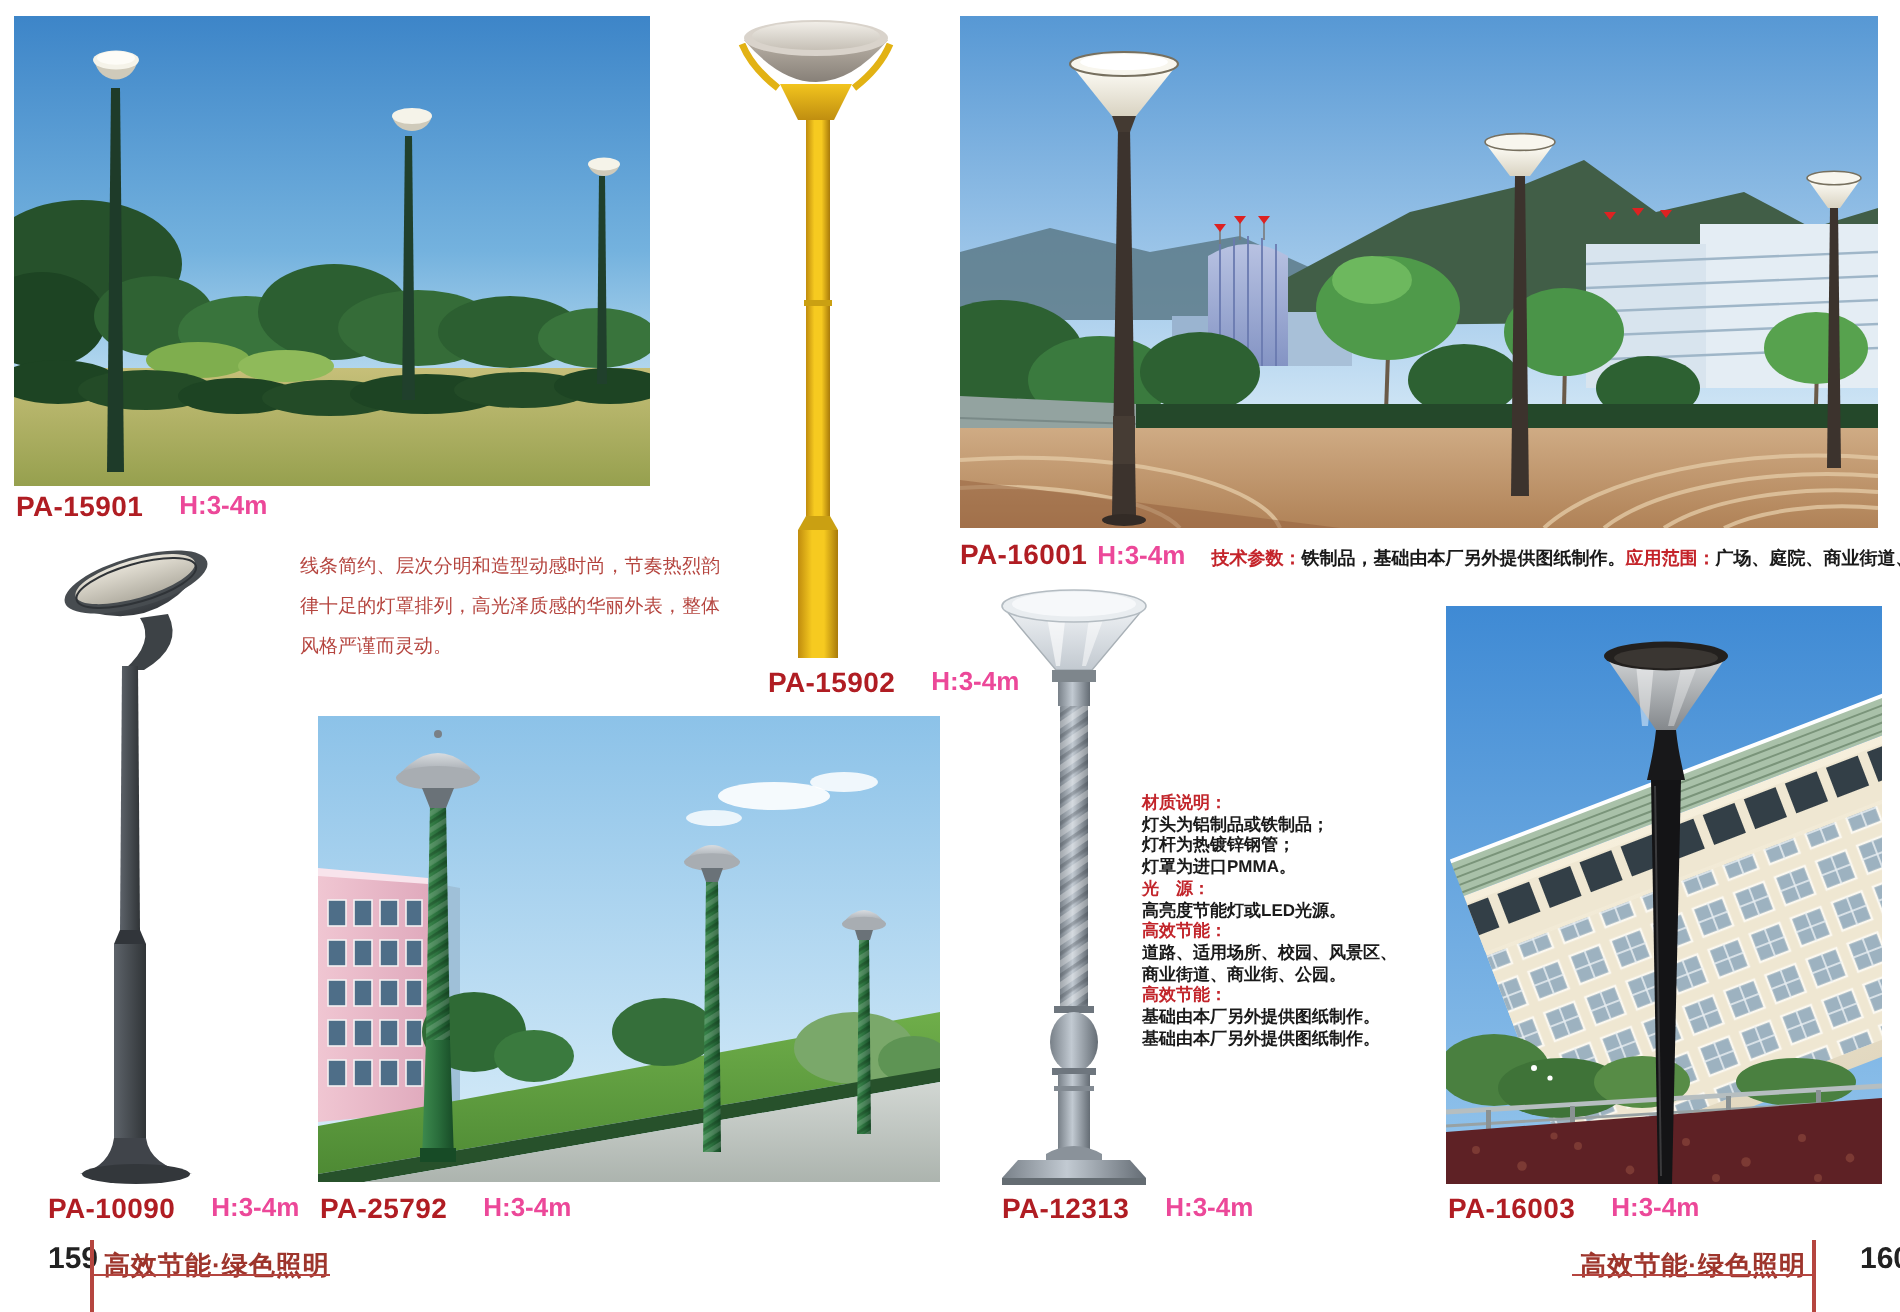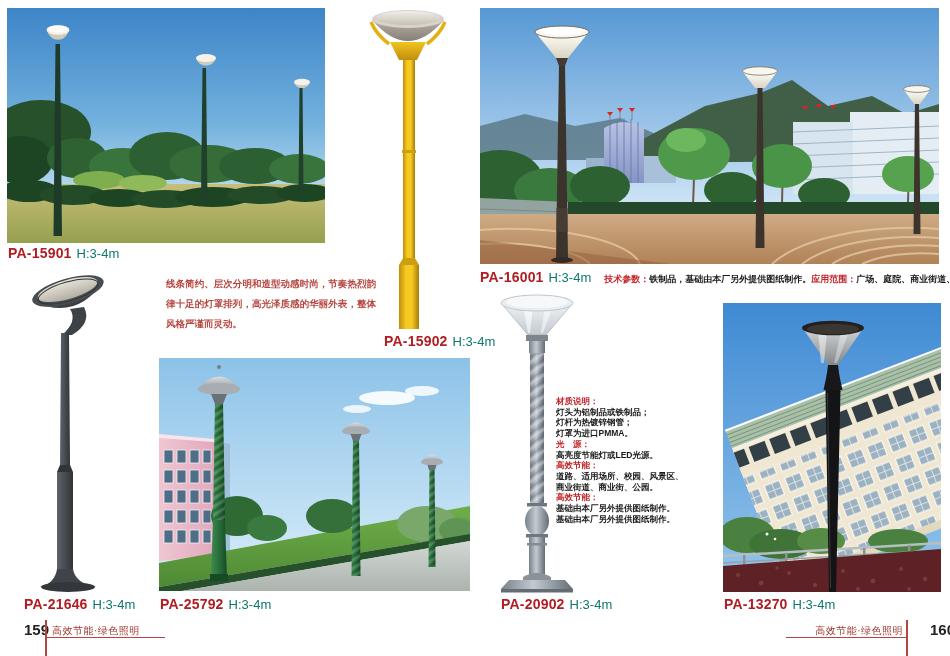--- a/index.html
+++ b/index.html
@@ -1,29 +1,29 @@
 <!DOCTYPE html>
 <html><head>
 <meta charset="utf-8">
 <style>
 *{margin:0;padding:0;box-sizing:border-box}
 html,body{width:950px;height:656px}
 body{position:relative;background:#ffffff;font-family:"Liberation Sans",sans-serif;overflow:hidden}
 .abs{position:absolute}
-.plabel{position:absolute;display:flex;align-items:flex-end;gap:5px;white-space:nowrap}
+.plabel{position:absolute;display:flex;align-items:flex-start;gap:18px;white-space:nowrap}
 .pcode{font-size:14px;font-weight:700;color:#b01d23;letter-spacing:.2px}
-.psize{font-size:13px;font-weight:400;color:#0f766e}
-.desc{position:absolute;left:166px;top:274px;width:210px;font-size:9.5px;line-height:20px;color:#b5453f;font-weight:700;text-align:justify}
+.psize{font-size:13px;font-weight:700;color:#ec4899}
+.desc{position:absolute;left:150px;top:274px;width:210px;font-size:9.5px;line-height:20px;color:#b5453f;font-weight:400;text-align:justify}
 .techwrap{position:absolute;left:480px;top:269px;display:flex;align-items:baseline;gap:5px;white-space:nowrap}
 .techline{font-size:9px;font-weight:600;color:#1a1a1a}
 .techred{color:#c4242a}
-.specs{position:absolute;left:556px;top:396px;width:150px;font-size:8.5px;line-height:10.7px;font-weight:600;color:#1a1a1a}
+.specs{position:absolute;left:571px;top:396px;width:150px;font-size:8.5px;line-height:10.7px;font-weight:600;color:#1a1a1a}
 .specs .h{color:#c2252b}
 .foot-num{position:absolute;font-size:15px;font-weight:700;color:#222}
-.foot-slogan{position:absolute;font-size:10px;font-weight:400;color:#9e352c;letter-spacing:.5px}
+.foot-slogan{position:absolute;font-size:13px;font-weight:700;color:#9e352c;letter-spacing:.5px}
 .vline{position:absolute;width:2px;background:#b5453f}
 .hline{position:absolute;height:1px;background:#b5453f}
 </style>
 </head>
 <body>
 
 <svg class="abs" style="left:7px;top:8px" width="318" height="235" viewBox="0 0 318 235">
   <defs>
     <linearGradient id="skyA" x1="0" y1="0" x2="0" y2="1">
       <stop offset="0" stop-color="#3d85c8"></stop>
@@ -103,21 +103,21 @@
   </g>
   <path d="M76,54 Q84,70 64,82 L54,82 Q70,68 62,56 Z" fill="#3d4246"></path>
   <polygon points="53,80 61,80 62,212 52,212" fill="url(#pole3)"></polygon>
   <polygon points="52,212 62,212 65,219 49,219" fill="#31353a"></polygon>
   <rect x="49" y="219" width="16" height="97" fill="url(#pole3)"></rect>
   <path d="M49,316 Q47,330 32,334 L88,334 Q67,330 65,316 Z" fill="#40444a"></path>
   <ellipse cx="60" cy="334" rx="27" ry="5" fill="#33373b"></ellipse>
 </svg>
 
 <div class="plabel" style="left:24px;top:596px">
-  <span class="pcode">PA-21646</span>
+  <span class="pcode">PA-10090</span>
   <span class="psize">H:3-4m</span>
 </div>
 
 <div class="desc">线条简约、层次分明和造型动感时尚，节奏热烈韵律十足的灯罩排列，高光泽质感的华丽外表，整体风格严谨而灵动。</div>
 
 <svg class="abs" style="left:356px;top:6px" width="110" height="330" viewBox="0 0 110 330">
   <defs>
     <linearGradient id="bowlSide" x1="0" y1="0" x2="0" y2="1">
       <stop offset="0" stop-color="#b8b0a5"></stop>
         <stop offset="1" stop-color="#878078"></stop>
@@ -413,21 +413,21 @@
   <div>高亮度节能灯或LED光源。</div>
   <div class="h">高效节能：</div>
   <div>道路、适用场所、校园、风景区、</div>
   <div>商业街道、商业街、公园。</div>
   <div class="h">高效节能：</div>
   <div>基础由本厂另外提供图纸制作。</div>
   <div>基础由本厂另外提供图纸制作。</div>
 </div>
 
 <div class="plabel" style="left:501px;top:596px">
-  <span class="pcode">PA-20902</span>
+  <span class="pcode">PA-12313</span>
   <span class="psize">H:3-4m</span>
 </div>
 
 <svg class="abs" style="left:723px;top:303px" width="218" height="289" viewBox="0 0 218 289">
   <defs>
     <linearGradient id="skyD" x1="0" y1="0" x2="0" y2="1">
       <stop offset="0" stop-color="#3f8ad4"></stop>
         <stop offset="1" stop-color="#96c6ec"></stop>
     </linearGradient>
     <linearGradient id="facadeG" x1="0" y1="0" x2="0" y2="1">
@@ -499,21 +499,21 @@
     <polygon points="118,29 126,29 114,60 111,60" fill="#ffffff" opacity=".35"></polygon>
     <ellipse cx="110" cy="25" rx="31" ry="7.2" fill="#23201e"></ellipse>
     <ellipse cx="110" cy="26" rx="26" ry="5.2" fill="#3a3632"></ellipse>
     <path d="M105,62 C104,72 102,80 100.5,87 L119.5,87 C118,80 116,72 115,62 Z" fill="#18181a"></path>
     <polygon points="102.5,87 117.5,87 113,289 106,289" fill="#141416"></polygon>
     <line x1="104.5" y1="90" x2="107.5" y2="285" stroke="#3a3a3c" stroke-width="1"></line>
   </g>
 </svg>
 
 <div class="plabel" style="left:724px;top:596px">
-  <span class="pcode">PA-13270</span>
+  <span class="pcode">PA-16003</span>
   <span class="psize">H:3-4m</span>
 </div>
 
 <div class="foot-num" style="left:24px;top:621px">159</div>
 <div class="vline" style="left:45px;top:620px;height:36px"></div>
 <div class="foot-slogan" style="left:52px;top:624px">高效节能·绿色照明</div>
 <div class="hline" style="left:45px;top:637px;width:120px"></div>
 
 <div class="foot-slogan" style="left:786px;top:624px;width:117px;text-align:right">高效节能·绿色照明</div>
 <div class="vline" style="left:906px;top:620px;height:36px"></div>

